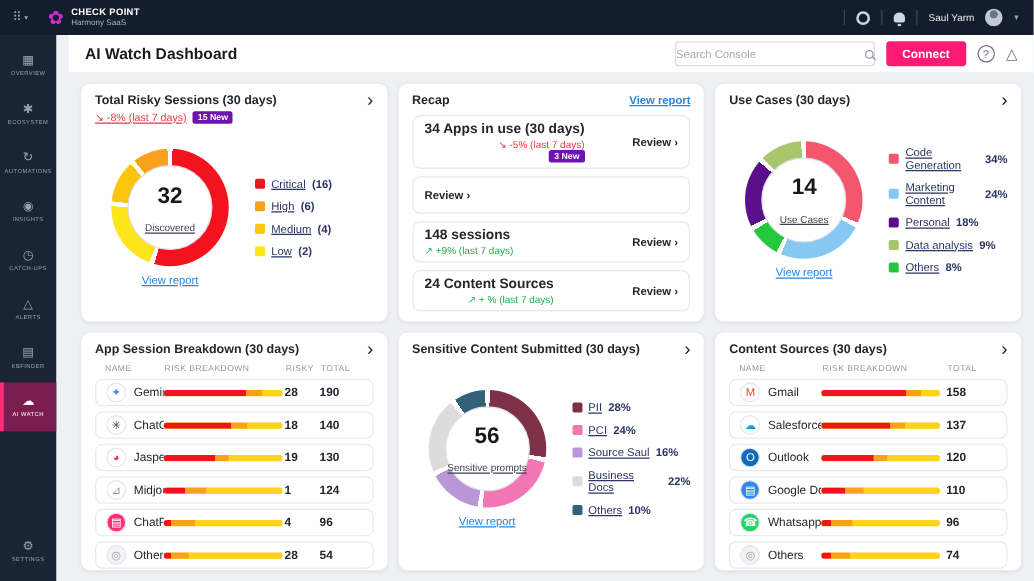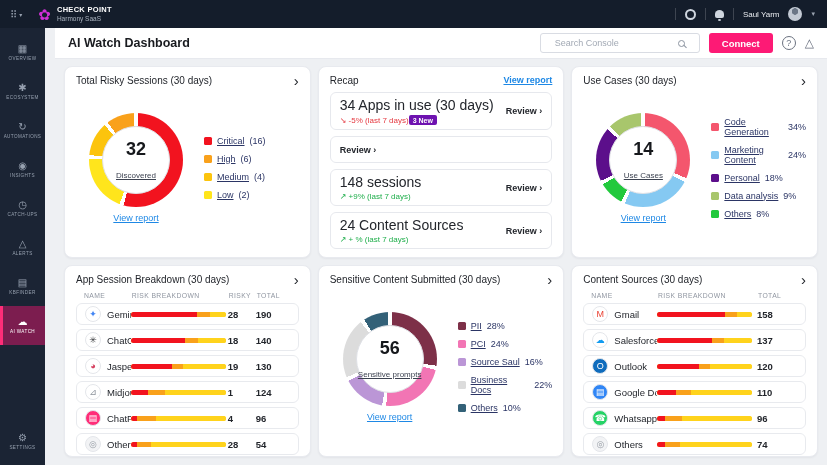--- a/index.html
+++ b/index.html
@@ -36,38 +36,38 @@
   .sb-item.active { background:#7c1d4f; color:#fff; border-left-color:#ff2d78; }
   .sb-settings { margin-top:auto; margin-bottom:4px; }
 
   
   .main { position:absolute; left:45px; top:28px; right:0; bottom:0; display:flex; flex-direction:column;margin-left:10px; }
   .page-header { height:31px; flex:none; background:#fff; border-bottom:1px solid #e7e9ee;
                  display:flex; align-items:center; padding:0 13px; }
   .page-title { font-size:12.5px; font-weight:bold; color:#191b1f; }
   .ph-right { margin-left:auto; display:flex; align-items:center; gap:9px; }
   .search-box { width:160px; height:20px; border:1px solid #d9dce3; border-radius:3px; background:#fff;
-                display:flex; align-items:center; padding:0 14px; }
+                display:flex; align-items:center; padding:0 0; }
   .search-box input { border:0; outline:0; flex:1; font-size:9px; color:#333; font-family:inherit; min-width:0;}
   .search-box input::placeholder { color:#a2a9b4; }
   .mag { width:7px; height:7px; border:1.3px solid #8d95a1; border-radius:50%; position:relative; flex:none; }
   .mag::after { content:""; position:absolute; width:4px; height:1.3px; background:#8d95a1;
                 transform:rotate(45deg); right:-3.5px; bottom:-1.5px; }
   .connect-btn { height:20px; padding:0 13px; background:#fd1a75; color:#fff; font-size:9.5px; font-weight:bold;
                  border:0; border-radius:3px; cursor:pointer; font-family:inherit; }
   .help { width:14px; height:14px; border:1.4px solid #6b7280; border-radius:50%; font-size:9px; color:#6b7280;
           display:flex; align-items:center; justify-content:center; cursor:pointer; }
   .warn { font-size:12px; color:#6b7280; cursor:pointer; line-height:1; }
 
   .content { flex:1; display:grid; grid-template-columns:1fr 1fr 1fr; grid-template-rows:1fr 1fr;
              gap:7px; padding:7px 9px 8px; min-height:0; }
   .card { background:#fff; border:1px solid #e8eaef; border-radius:8px; box-shadow:0 1px 2px rgba(16,24,40,.05);
           padding:8px 11px; overflow:hidden; display:flex; flex-direction:column; min-height:0; }
   .card-head { display:flex; align-items:flex-start; justify-content:space-between; }
-  .card-title { font-size:10px; font-weight:normal; color:#23262c; }
+  .card-title { font-size:10px; font-weight:bold; color:#23262c; }
   .chev { font-size:15px; color:#23262c; line-height:11px; cursor:pointer; }
   .trend-row { display:flex; align-items:center; gap:5px; margin-top:3px; font-size:8.5px; }
   .trend { white-space:nowrap; }
   .trend.down { color:#e53941; } .trend.up { color:#1fae4b; }
   .trend.down::before { content:"↘ "; text-decoration:none; }
   .trend.up::before { content:"↗ "; }
   .trend.link { text-decoration:underline; }
   .badge { background:#6e12b0; color:#fff; font-size:7px; font-weight:bold; border-radius:2px; padding:1.5px 4px; white-space:nowrap;}
 
   
@@ -76,30 +76,30 @@
   .donut { width:94px; height:94px; border-radius:50%; position:relative; }
   .donut-hole { position:absolute; inset:13px; background:#fff; border-radius:50%; border:1px solid #dfe1e6;
                 display:flex; flex-direction:column; align-items:center; justify-content:center; gap:11px; }
   .donut-num { font-size:18px; font-weight:bold; color:#16181c; }
   .donut-lbl { font-size:8px; color:#3c4250; text-decoration:underline; cursor:pointer; }
   .view-report { font-size:9px; color:#1e88e5; text-decoration:underline; margin-top:6px; cursor:pointer; }
   .legend { flex:1; display:flex; flex-direction:column; gap:8px; padding-left:8px; justify-content:center; }
   .lg-item { display:flex; align-items:center; gap:5px; font-size:9px; color:#2b3565; cursor:pointer; }
   .lg-sq { width:8px; height:8px; border-radius:1.5px; flex:none; }
   .lg-lb { text-decoration:underline; }
-  .lg-vl { font-weight:normal; }
+  .lg-vl { font-weight:bold; }
 
   
   .recap-link { font-size:9px; color:#1e88e5; text-decoration:underline; font-weight:bold; cursor:pointer; }
   .recap-list { display:flex; flex-direction:column; gap:6px; margin-top:6px; flex:1; min-height:0; }
   .recap-item { border:1px solid #e6e8ed; border-radius:6px; padding:4px 9px; display:flex; align-items:center;
                 justify-content:space-between; flex:1; cursor:pointer; background:#fff; }
   .ri-left { display:flex; flex-direction:column; gap:2px; }
-  .ri-title { font-size:14px; font-weight:normal; color:#23262c; }
-  .ri-trend-row { display:flex; gap:0; align-items:flex-end; font-size:8px; }
+  .ri-title { font-size:11px; font-weight:bold; color:#23262c; }
+  .ri-trend-row { display:flex; gap:0; align-items:flex-end; font-size:8px;flex-direction:column; }
   .review-btn { font-size:9px; font-weight:bold; color:#23262c; white-space:nowrap; cursor:pointer; }
 
   
   .tbl-head { display:grid; font-size:6.8px; color:#9096a1; letter-spacing:.4px; margin:7px 0 4px; padding:0 8px; }
   .g4 { grid-template-columns:1fr 97px 28px 34px; }
   .g3 { grid-template-columns:1fr 100px 40px; }
   .tbl-rows { display:flex; flex-direction:column; gap:4px; flex:1; min-height:0; }
   .tbl-row { display:grid; align-items:center; border:1px solid #e8eaee; border-radius:6px; padding:2px 8px; flex:1;
              cursor:pointer; background:#fff; }
   .row-name { display:flex; align-items:center; gap:6px; font-size:9.5px; color:#23262c; overflow:hidden; white-space:nowrap;}
@@ -187,20 +187,24 @@
     </span>
   </div>
 
   <div class="content">
 
     <div class="card">
       <div class="card-head">
         <span class="card-title">Total Risky Sessions (30 days)</span>
         <span class="chev">›</span>
       </div>
+      <div class="trend-row">
+        <span class="trend down link">-8% (last 7 days)</span>
+        <span class="badge">15 New</span>
+      </div>
       <div class="donut-wrap">
         <div class="donut-col">
           <div class="donut" style="background: conic-gradient(rgb(255, 255, 255) 0%, rgb(255, 255, 255) 0.7%, rgb(242, 19, 31) 0.7%, rgb(242, 19, 31) 54.3%, rgb(255, 255, 255) 54.3%, rgb(255, 255, 255) 55%, rgb(255, 255, 255) 55%, rgb(255, 255, 255) 55.7%, rgb(255, 229, 28) 55.7%, rgb(255, 229, 28) 75.3%, rgb(255, 255, 255) 75.3%, rgb(255, 255, 255) 76%, rgb(255, 255, 255) 76%, rgb(255, 255, 255) 76.7%, rgb(252, 196, 13) 76.7%, rgb(252, 196, 13) 88.3%, rgb(255, 255, 255) 88.3%, rgb(255, 255, 255) 89%, rgb(255, 255, 255) 89%, rgb(255, 255, 255) 89.7%, rgb(249, 161, 27) 89.7%, rgb(249, 161, 27) 99.3%, rgb(255, 255, 255) 99.3%, rgb(255, 255, 255) 100%);">
             <div class="donut-hole">
               <span class="donut-num">32</span>
               <span class="donut-lbl">Discovered</span>
             </div>
           </div>
           <span class="view-report">View report</span>
         </div>

